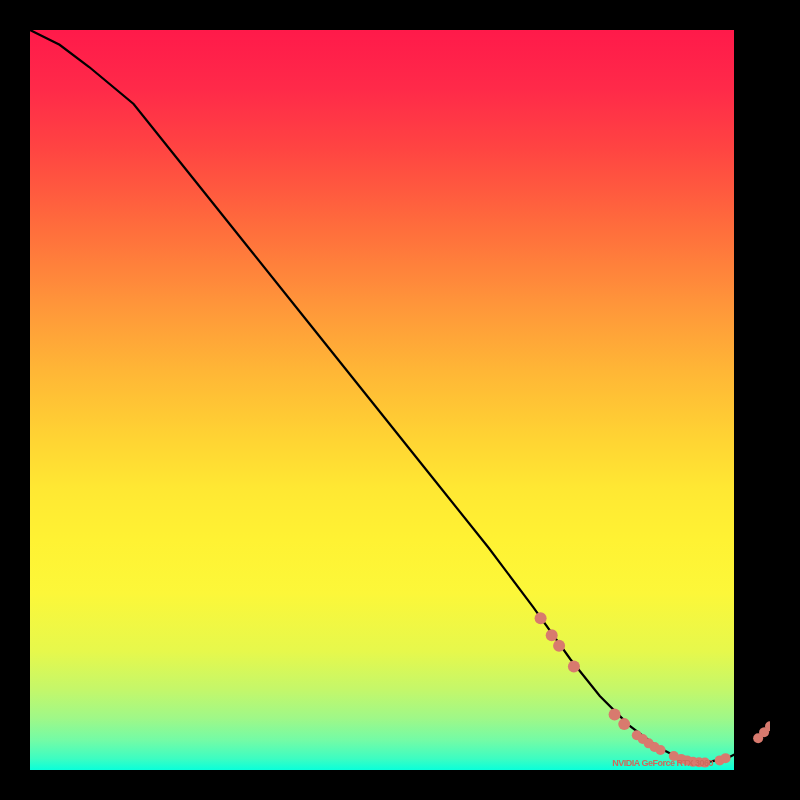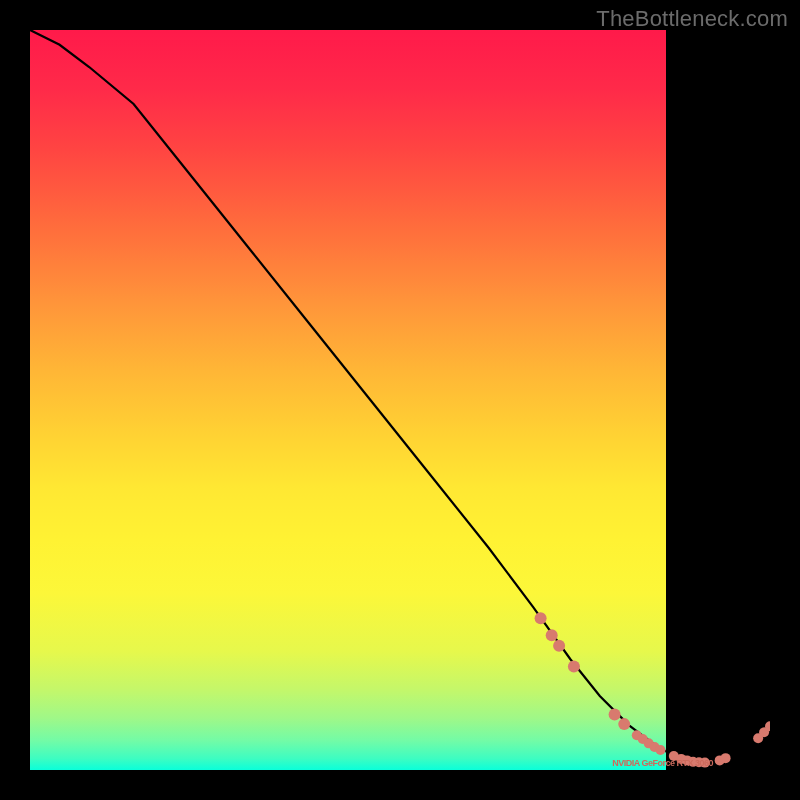--- a/index.html
+++ b/index.html
@@ -2,21 +2,21 @@
 <html><head>
 <meta charset="utf-8">
 <style>
   * { margin: 0; padding: 0; box-sizing: border-box; }
   html, body { width: 800px; height: 800px; background: #000; overflow: hidden; font-family: Arial, sans-serif; }
   .wrap { position: relative; width: 800px; height: 800px; }
   .plot-area {
     position: absolute;
     left: 30px;
     top: 30px;
-    width: 636px;
+    width: 704px;
     height: 740px;
     background: linear-gradient(to bottom,
       #ff1a4a 0%,
       #ff2a49 8%,
       #ff4442 16%,
       #ff6e3c 27%,
       #ff953a 37%,
       #ffb636 46%,
       #ffd333 55%,
       #ffe833 62%,
@@ -79,14 +79,13 @@
           <circle cx="695.60" cy="728.16" r="5" class="pt"></circle>
           <circle cx="728.16" cy="708.18" r="5" class="pt"></circle>
           <circle cx="734.08" cy="702.26" r="5" class="pt"></circle>
           <circle cx="740.00" cy="696.34" r="5" class="pt"></circle>
         </g>
     </svg>
     <div id="anno-layer">
         <div class="pt-label" style="left: 632.7px; top: 727.72px;">NVIDIA GeForce RTX 3060</div>
       </div>
   </div>
-  <div class="watermark">TheBottleneck.com</div>
 </div>
 
 </body></html>

